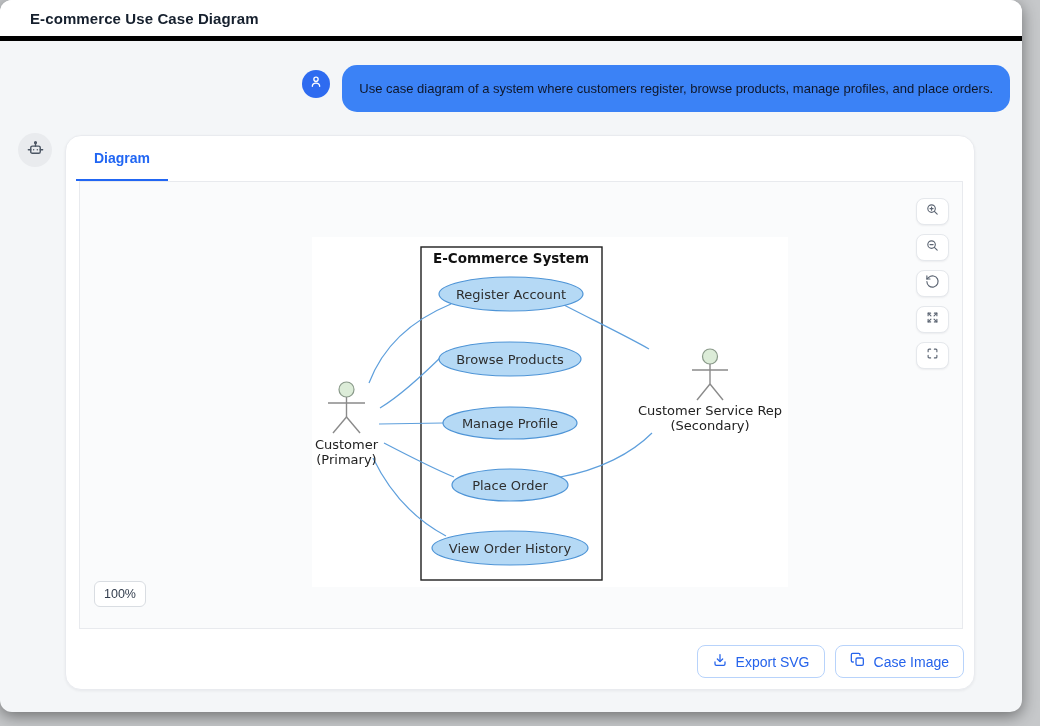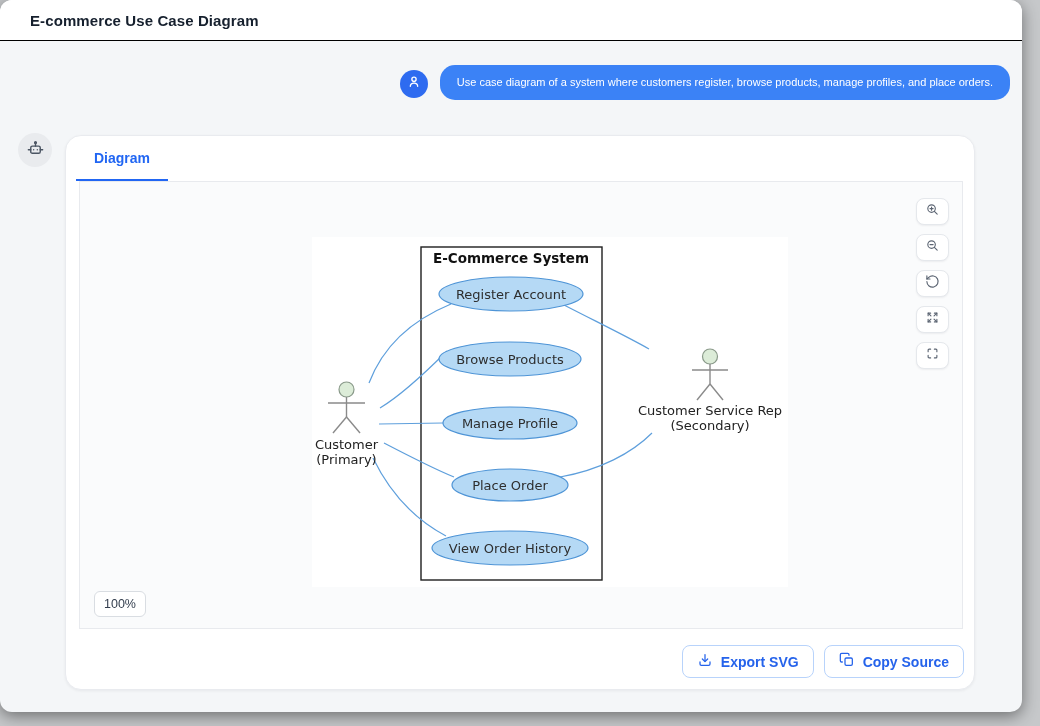--- a/index.html
+++ b/index.html
@@ -8,36 +8,36 @@
     background:#c6c8ca;
     font-family:"Liberation Sans", sans-serif;
     position:relative; overflow:hidden;
   }
   .window {
     position:absolute; left:0; top:0; width:1022px; height:712px;
     background:#f4f6f8; border-radius:12px; overflow:hidden;
     box-shadow:0 4px 16px rgba(0,0,0,.45);
   }
   .titlebar {
-    height:41px; background:#ffffff; border-bottom:1px solid #000000;
+    height:41px; background:#ffffff; border-bottom:5px solid #000000;
     display:flex; align-items:center; padding:16px 30px;
   }
   .titlebar .title { font-size:15px; font-weight:700; color:#16202e; letter-spacing:.1px; }
 
   .chat-row {
     position:absolute; left:0; top:65px; width:1010px;
     display:flex; justify-content:flex-end; align-items:flex-start; gap:12px;
   }
   .user-avatar {
     width:28px; height:28px; border-radius:50%; background:#2e6bf0;
     display:flex; align-items:center; justify-content:center; margin-top:5px; flex:0 0 auto;
   }
   .bubble {
-    background:#3b82f6; color:#ffffff; border-radius:15px;
-    padding:8px 17px; font-size:11px; line-height:19px; max-width:760px;
+    background:#3b82f6; color:#0f172a; border-radius:15px;
+    padding:14px 17px; font-size:13px; line-height:19px; max-width:760px;
   }
 
   .bot-avatar {
     position:absolute; left:18px; top:133px; width:34px; height:34px;
     border-radius:50%; background:#e9ebee;
     display:flex; align-items:center; justify-content:center;
   }
 
   .card {
     position:absolute; left:65px; top:135px; width:910px; height:555px;
@@ -57,29 +57,29 @@
   }
   .diagram { position:absolute; left:232px; top:55px; width:476px; height:350px; background:#ffffff; }
 
   .zoom-toolbar { position:absolute; top:16px; right:13px; display:flex; flex-direction:column; gap:9px; }
   .tool-btn {
     width:33px; height:27px; background:#fff; border:1px solid #e5e8ec; border-radius:8px;
     display:flex; align-items:center; justify-content:center; color:#5b6472;
     box-shadow:0 1px 2px rgba(16,24,40,.06); cursor:pointer;
   }
   .zoom-badge {
-    position:absolute; left:14px; bottom:11px; background:#fff; border:1px solid #d9dde2;
+    position:absolute; left:14px; bottom:21px; background:#fff; border:1px solid #d9dde2;
     border-radius:6px; padding:5px 9px; font-size:12.5px; color:#333e4e;
   }
 
   .footer { position:absolute; right:10px; bottom:11px; display:flex; gap:10px; }
   .action-btn {
     height:33px; display:flex; align-items:center; gap:8px; padding:0 14px;
     background:#fff; border:1px solid #b8d3fb; border-radius:8px;
-    color:#2563eb; font-size:14px; font-weight:700; cursor:pointer;
+    color:#2563eb; font-size:14px; font-weight:400; cursor:pointer;
   }
 
   
   .uc-ellipse { fill:#b5d9f5; stroke:#4e94d6; stroke-width:1.2; }
   .uc-label { font-family:"DejaVu Sans", sans-serif; font-size:13px; fill:#2e2e2e; text-anchor:middle; }
   .sys-rect { fill:none; stroke:#1f1f1f; stroke-width:1.4; }
   .sys-title { font-family:"DejaVu Sans", sans-serif; font-size:13.5px; font-weight:bold; fill:#111; text-anchor:middle; }
   .assoc { fill:none; stroke:#5e9fdc; stroke-width:1.2; }
   .actor-line { stroke:#8a8a8a; stroke-width:1.4; fill:none; }
   .actor-head { fill:#dcecd8; stroke:#8a9a8a; stroke-width:1.2; }
@@ -253,18 +253,18 @@
         </span>
         <span>Export SVG</span>
       </button>
       <button class="action-btn">
         <span>
           <svg width="16" height="16" viewBox="0 0 24 24" fill="none" stroke="#2563eb" stroke-width="1.9" stroke-linecap="round" stroke-linejoin="round">
             <rect x="9" y="9" width="11" height="11" rx="2"></rect>
             <path d="M5 15H4a2 2 0 0 1-2-2V4a2 2 0 0 1 2-2h9a2 2 0 0 1 2 2v1"></path>
           </svg>
         </span>
-        <span>Copy Source</span>
+        <span>Case Image</span>
       </button>
     </div>
 
   </div>
 </div>
 
 </body></html>

